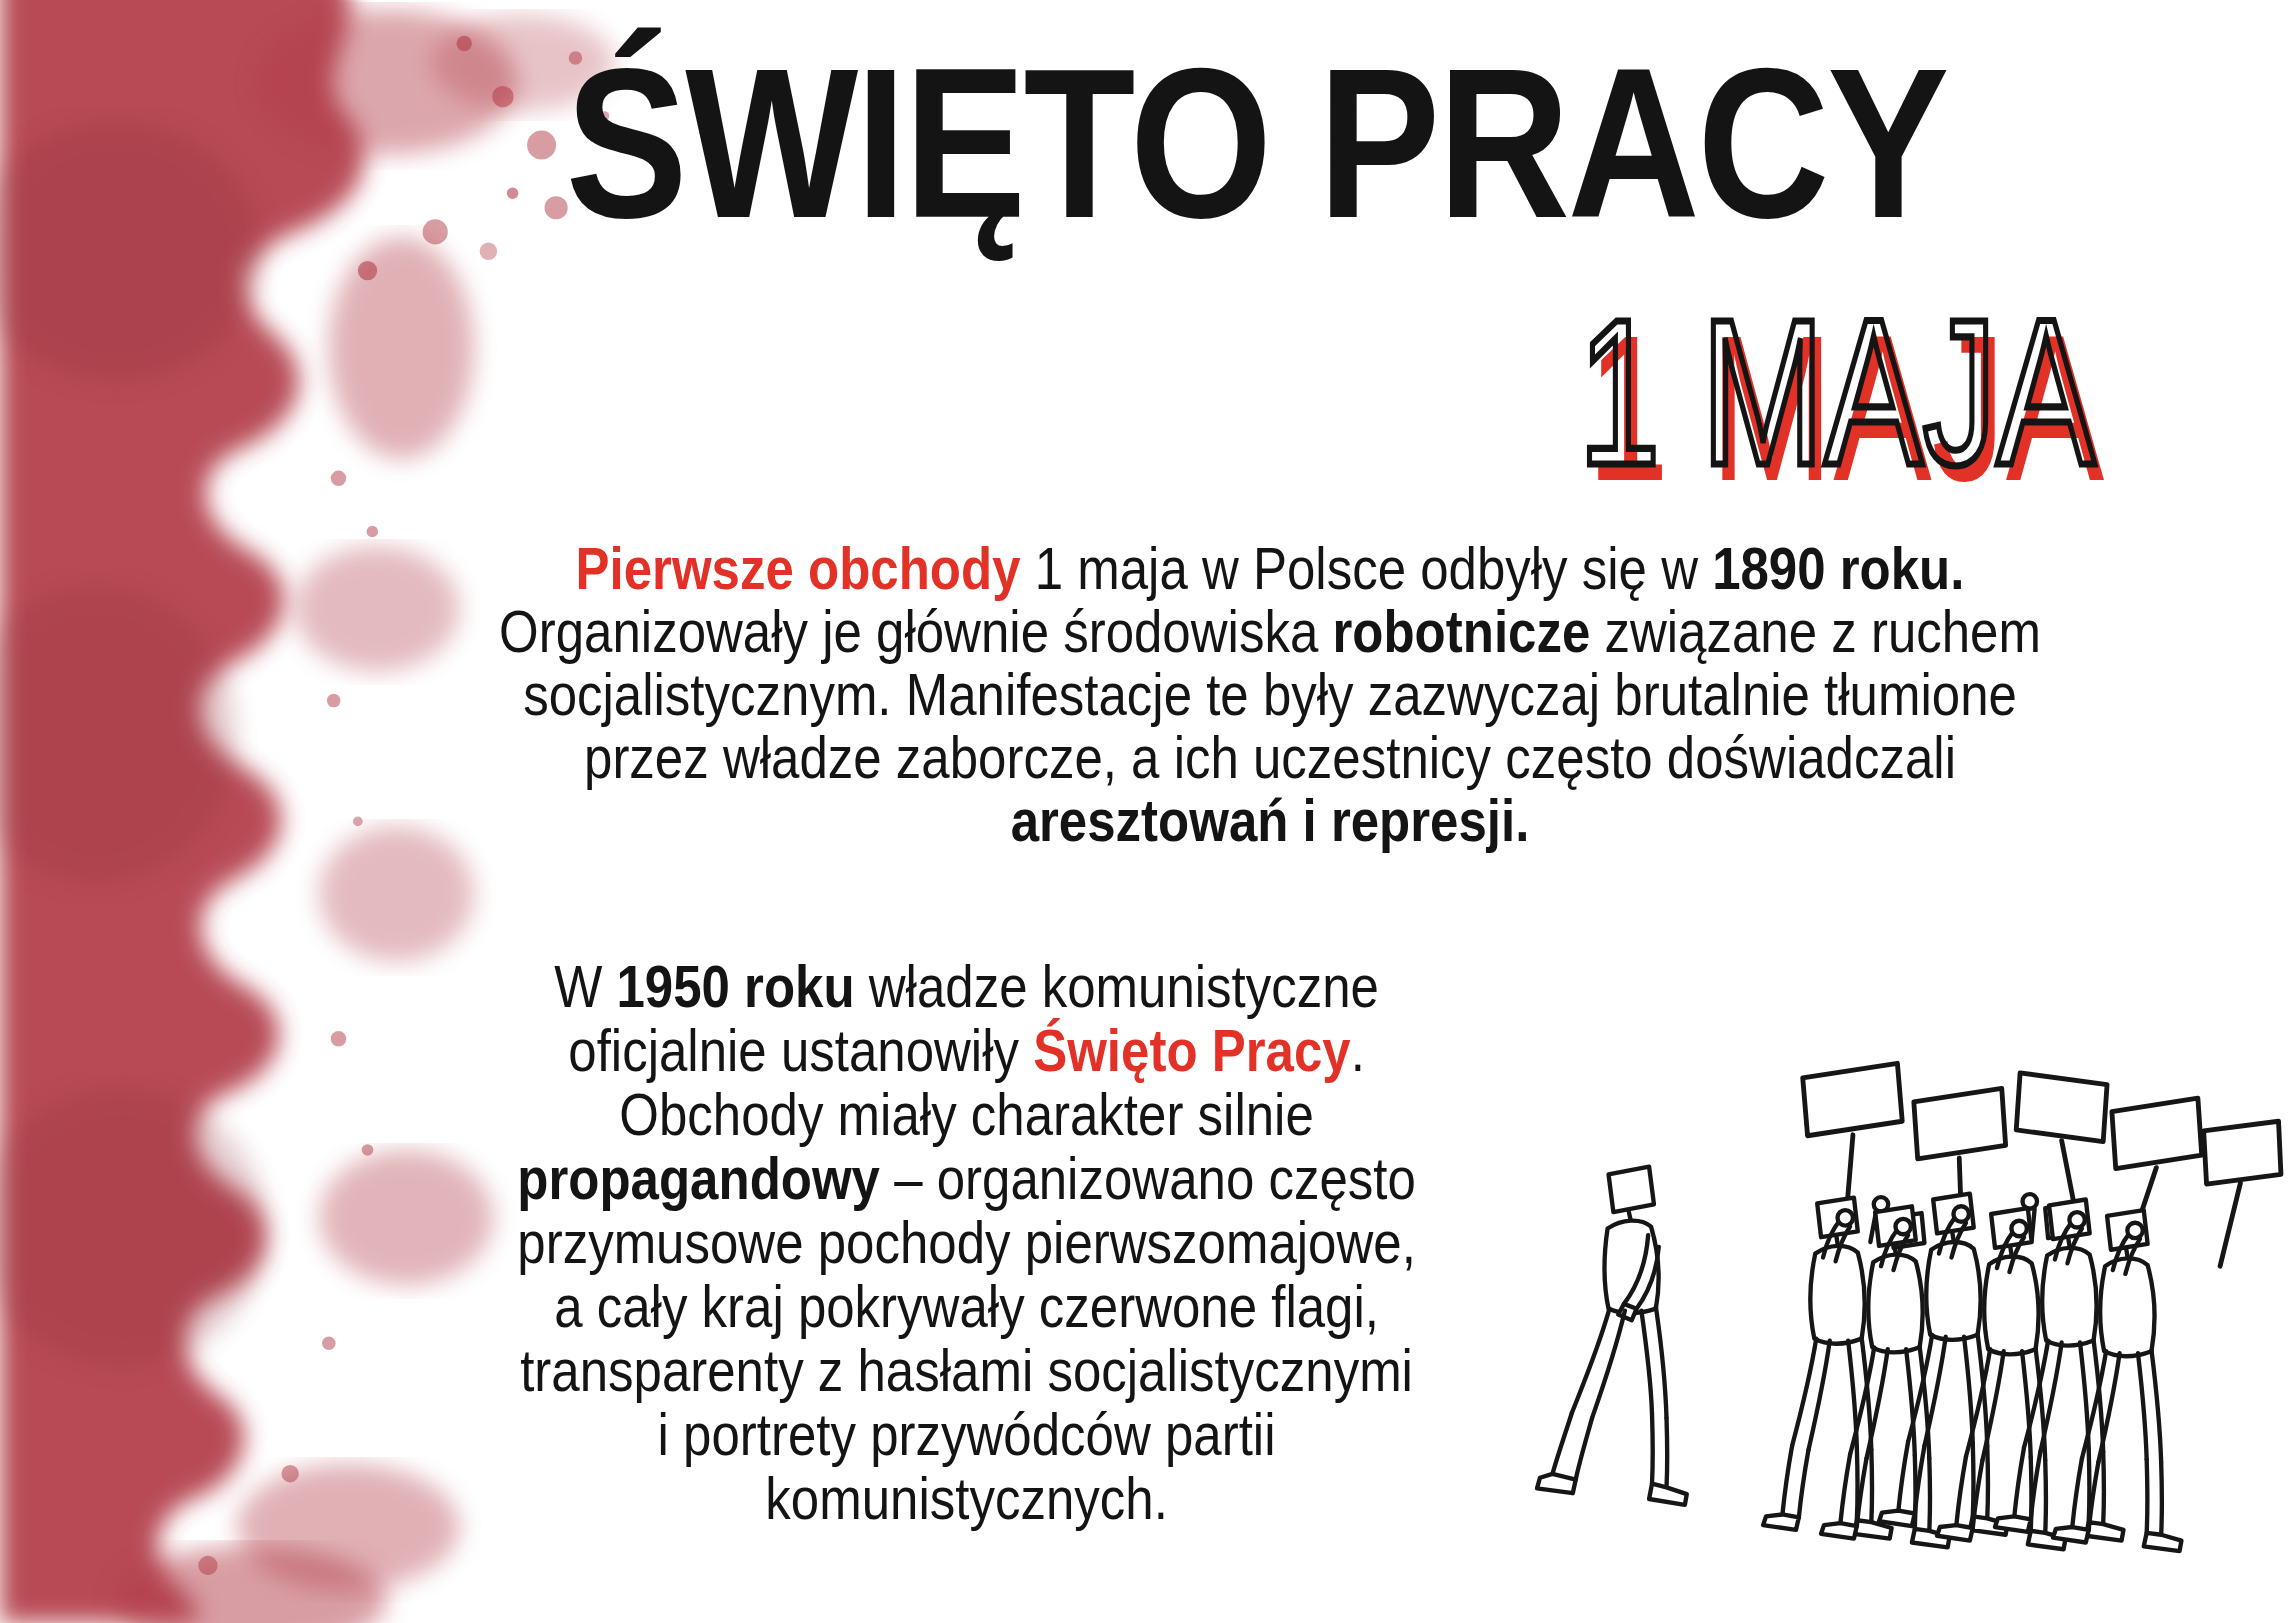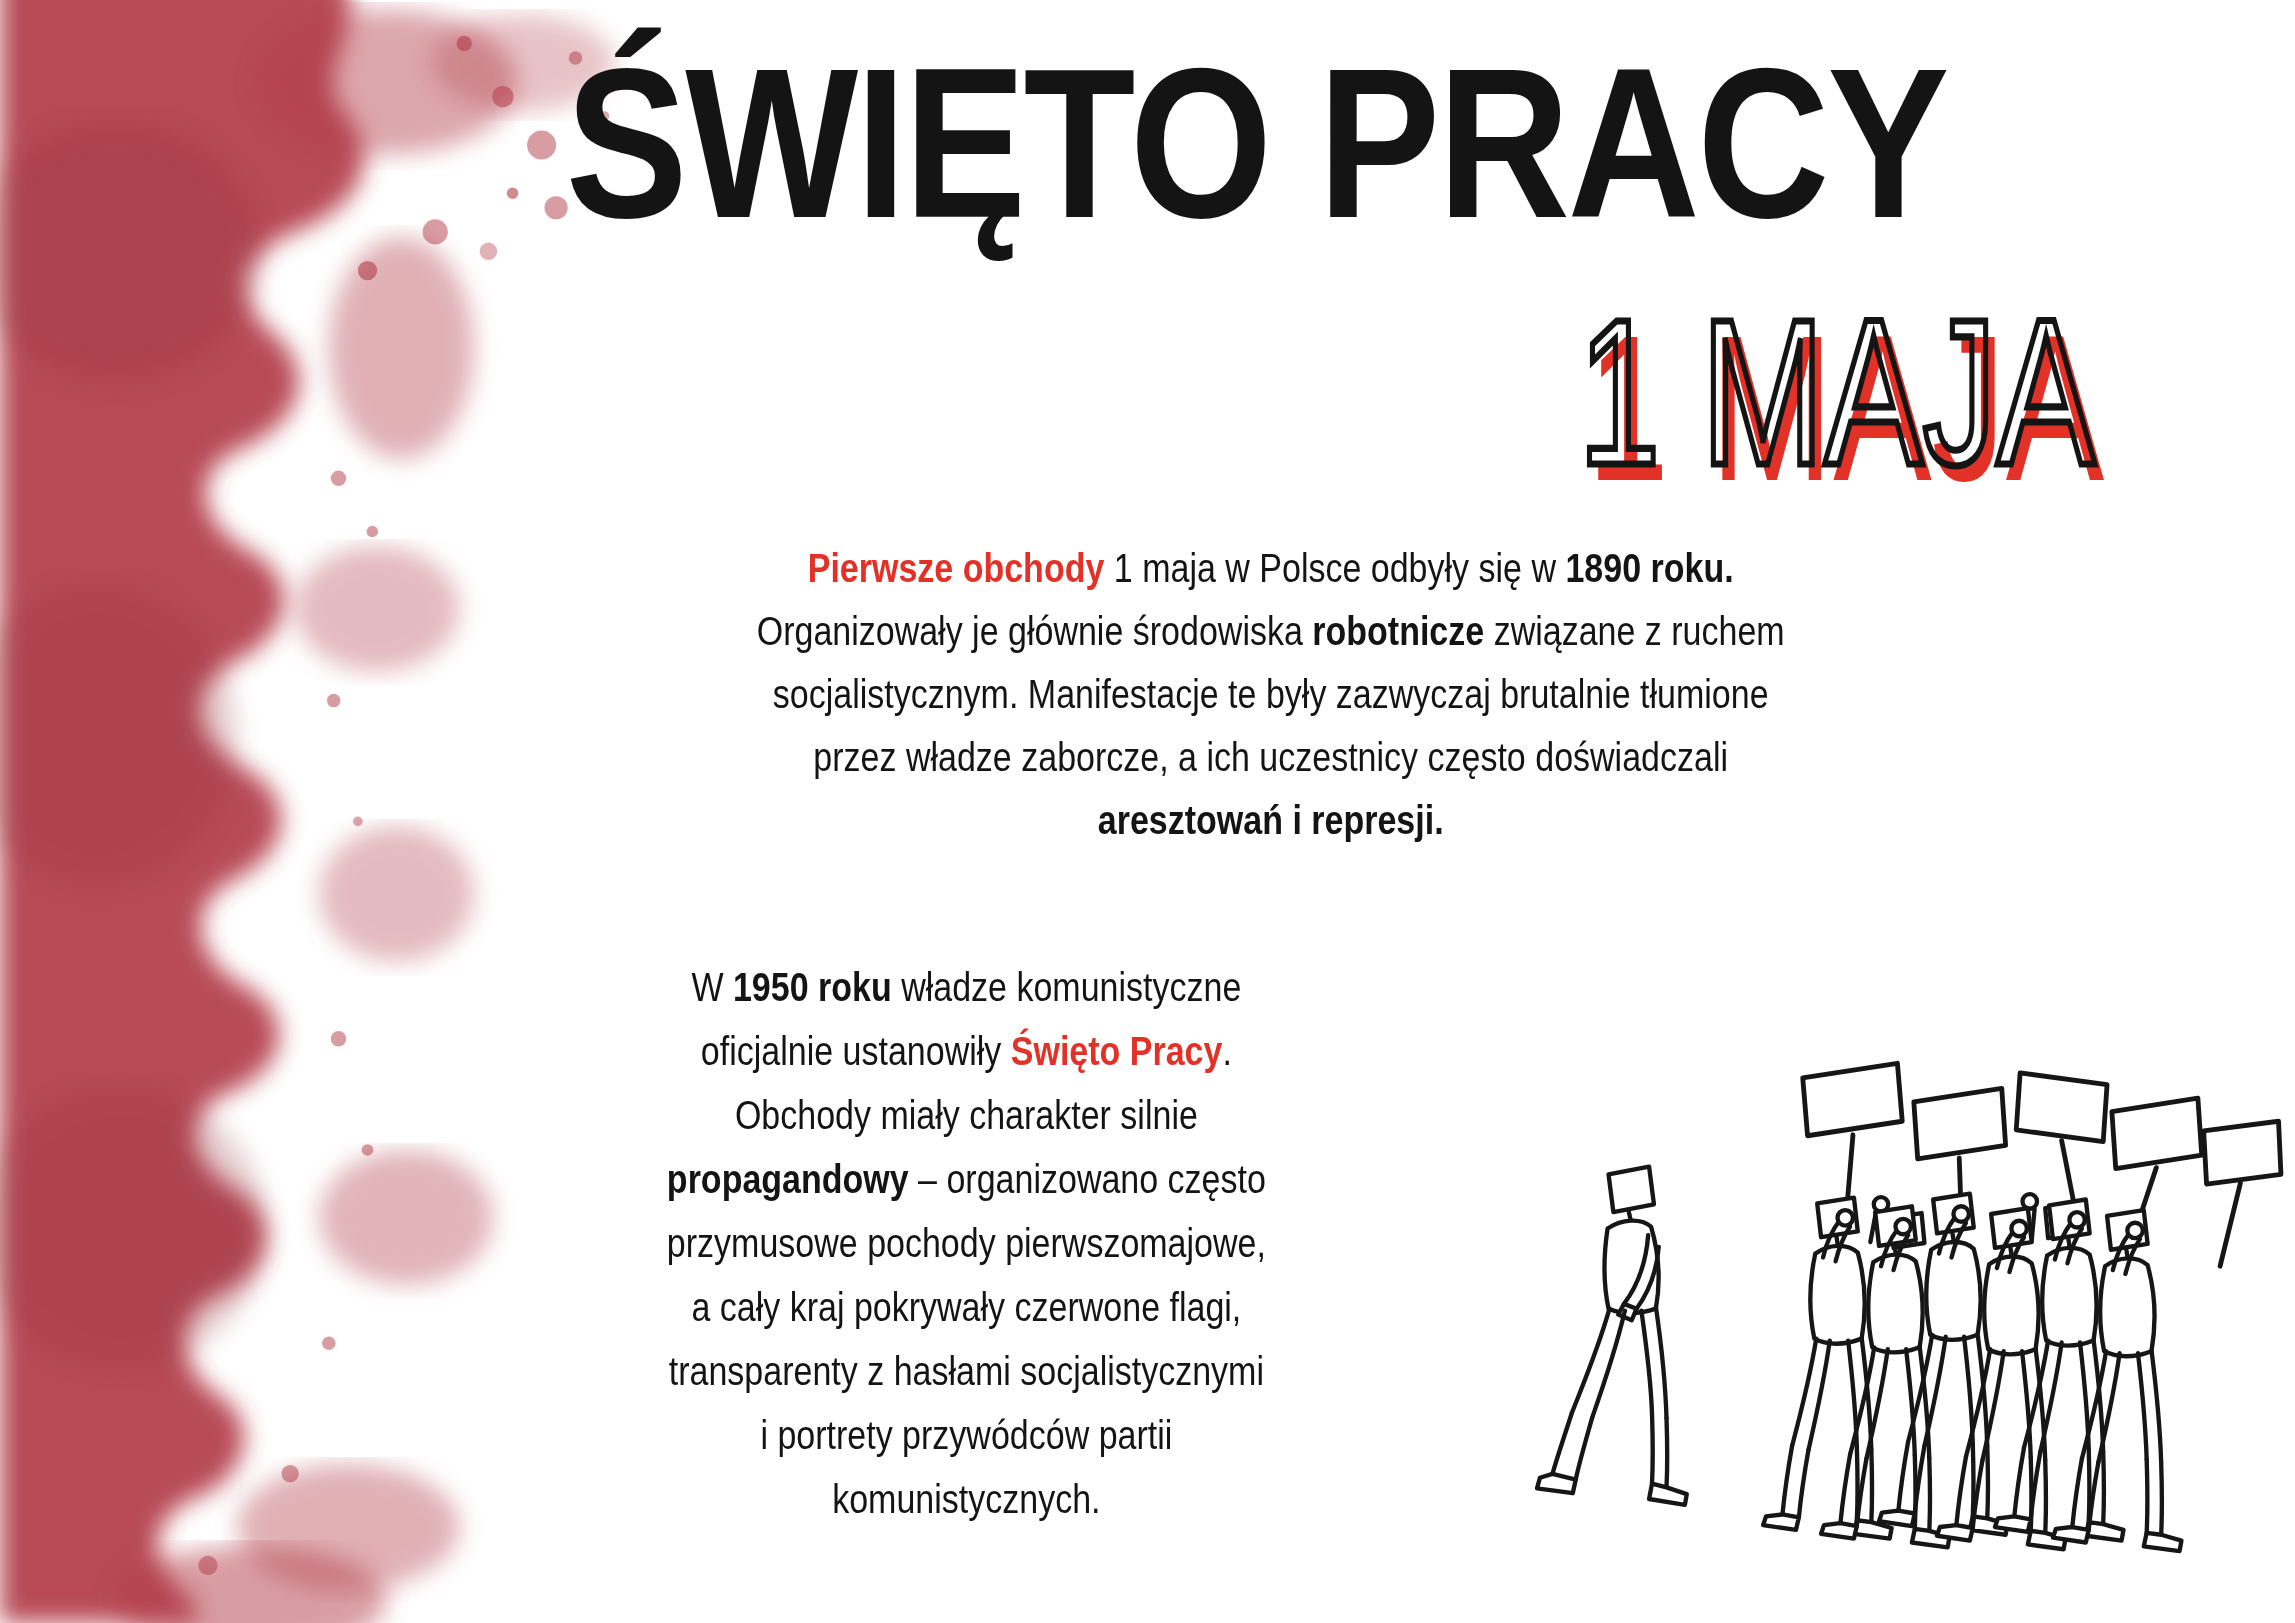--- a/index.html
+++ b/index.html
@@ -30,21 +30,21 @@
   .mscale { position: relative; display: inline-block; transform: scaleX(0.71); transform-origin: 100% 0; }
   .maja-fill { display: inline-block; transform: translate(12.6px, 15.5px); color: var(--accent); }
   .maja-outline {
     position: absolute; left: 0; top: 0; color: transparent;
     -webkit-text-stroke: 7.2px #141414;
   }
 
   
   .para {
     position: absolute; text-align: center; color: var(--ink);
-    font-size: 40px; line-height: 63px; white-space: nowrap;
+    font-size: 60px; line-height: 63px; white-space: nowrap;
   }
   .pscale { display: inline-block; transform: scaleX(0.85); transform-origin: 50% 0; }
   .pline { white-space: nowrap; }
   .run { white-space: pre; }
   .run.bold { font-weight: 700; }
   .run.red-bold { font-weight: 700; color: var(--accent); }
   .p1 { left: 251px; top: 537px; width: 2039px; }
   .p2 { left: 290px; top: 955px; width: 1353px; line-height: 64px; }
 
   

